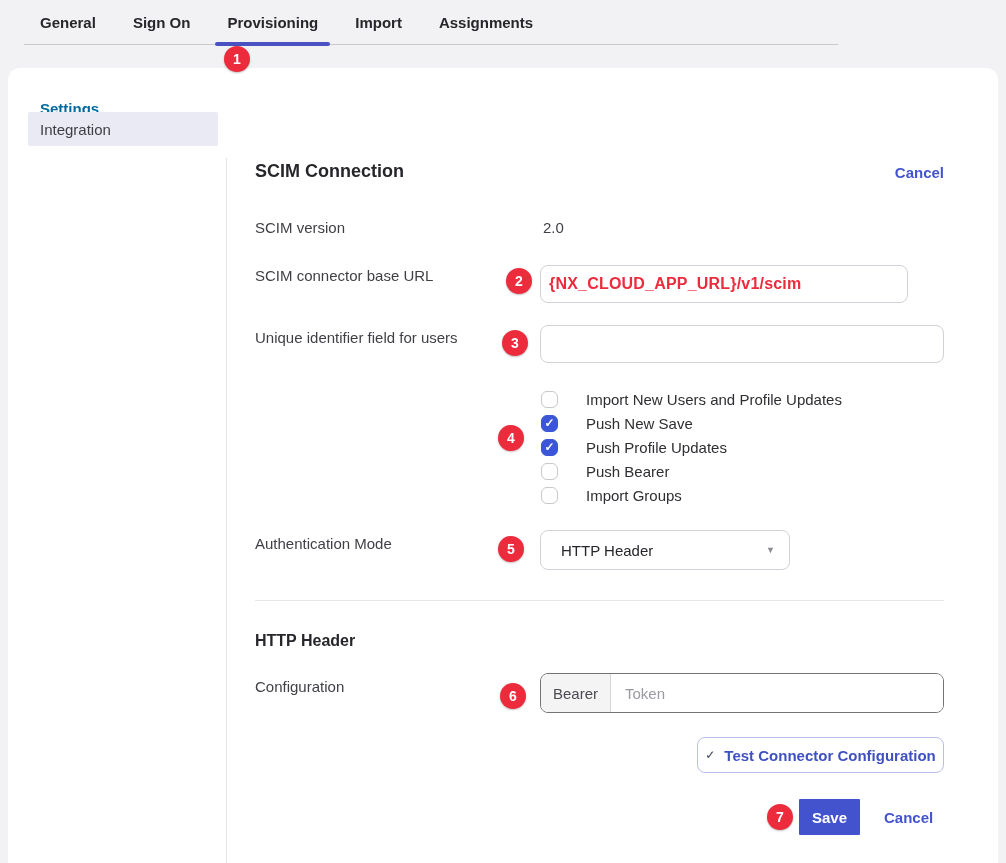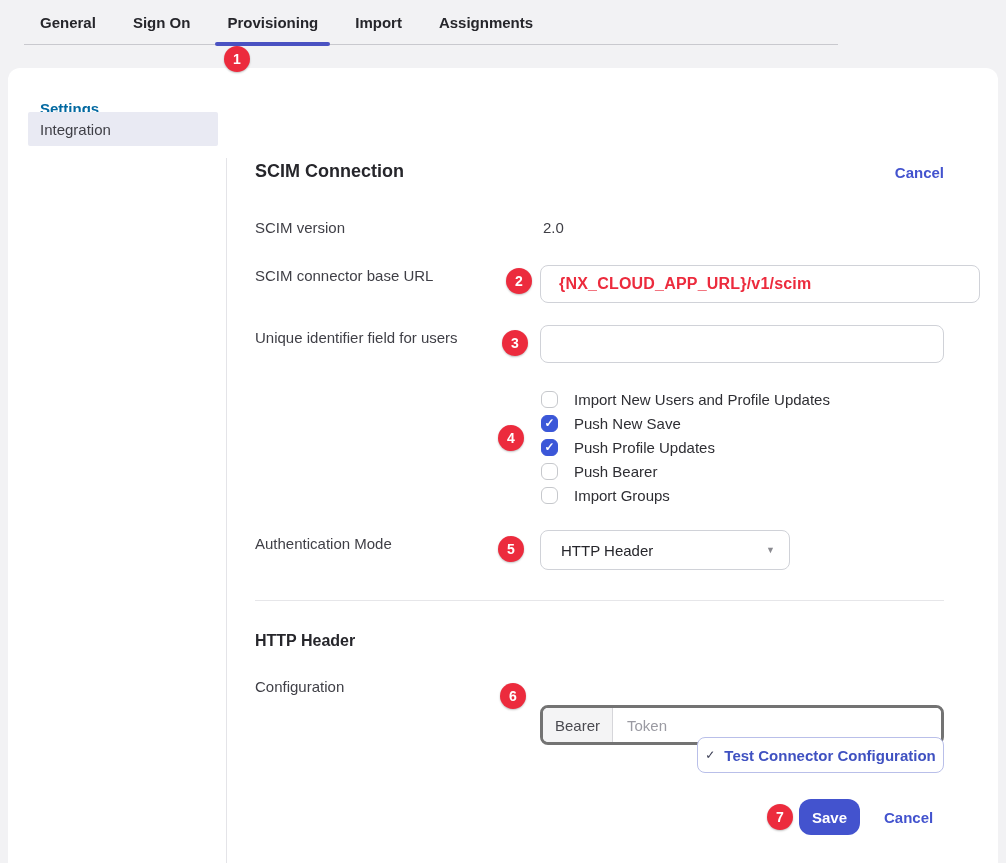--- a/index.html
+++ b/index.html
@@ -28,67 +28,67 @@
                   padding-left:12px; font-size:15px; color:#3f3f46; cursor:pointer; }
 
   
   .panel-title { position:absolute; left:255px; top:161px; font-size:18px; font-weight:700; color:#26262b; }
   .link { color:#4353ce; font-weight:700; font-size:15px; cursor:pointer; }
   .cancel-top { position:absolute; left:744px; top:164px; width:200px; text-align:right; }
 
   .field-label { position:absolute; left:255px; font-size:15px; color:#3f3f46; }
   .static-value { position:absolute; left:543px; font-size:15px; color:#3f3f46; }
 
-  .input-box { position:absolute; left:540px; width:440px; height:38px;
+  .input-box { position:absolute; left:540px; width:368px; height:38px;
                border:1px solid #d0d2d8; border-radius:8px; background:#fff;
-               display:flex; align-items:center; padding:0 12px; }
+               display:flex; align-items:center; padding:0 2px; }
   .url-text { font-size:16px; font-weight:700; color:#ec2b3d; letter-spacing:0.2px; padding-left:6px; }
   .plain-input { position:absolute; left:540px; width:404px; height:38px;
                  border:1px solid #d0d2d8; border-radius:8px; background:#fff;
                  font-family:"Liberation Sans", sans-serif; font-size:15px; padding:0 14px; color:#26262b; }
   .plain-input::placeholder { color:#9a9aa2; }
 
   
-  .chk-row { position:absolute; left:541px; height:24px; display:flex; align-items:center; gap:16px; }
+  .chk-row { position:absolute; left:541px; height:24px; display:flex; align-items:center; gap:28px; }
   .chk { width:17px; height:17px; border-radius:6px; border:1.5px solid #c6c8cc; background:#fff;
          display:flex; align-items:center; justify-content:center; cursor:pointer; flex:0 0 auto; }
   .chk.checked { background:#3b57d8; border-color:#3b57d8; }
   .chk .tick { color:#fff; font-size:12px; font-weight:700; line-height:1; display:none; }
   .chk.checked .tick { display:block; }
   .chk-label { font-size:15px; color:#2e2e33; }
 
   
   .select-box { position:absolute; left:540px; top:530px; width:250px; height:40px;
                 border:1px solid #d0d2d8; border-radius:8px; background:#fff;
                 display:flex; align-items:center; justify-content:space-between;
                 padding:0 14px 0 20px; font-size:15px; color:#26262b; cursor:pointer; }
   .caret { font-size:9px; color:#8a8a90; }
 
   .h-divider { position:absolute; left:255px; top:600px; width:689px; height:1px; background:#e6e6e9; }
   .section-title { position:absolute; left:255px; top:632px; font-size:16px; font-weight:700; color:#26262b; }
 
   
   .input-group { position:absolute; left:540px; top:673px; width:404px; height:40px;
-                 border:3px solid #737373; border-radius:8px; background:#fff;
-                 display:flex; overflow:hidden;margin-top:32px; }
+                 border:1px solid #737373; border-radius:8px; background:#fff;
+                 display:flex; overflow:hidden; }
   .input-prefix { width:70px; background:#f4f4f5; border-right:1px solid #d6d6da;
                   display:flex; align-items:center; justify-content:center;
                   font-size:15px; color:#4a4a50; }
   .input-group input { flex:1; border:none; outline:none; padding:0 14px;
                        font-family:Liberation Sans, sans-serif; font-size:15px; color:#a16207; }
   .input-group input::placeholder { color:#9a9aa2; }
 
   
   .test-btn { position:absolute; left:697px; top:737px; width:247px; height:36px;
               border:1px solid #b9bfe9; border-radius:8px; background:#fff;
               display:flex; align-items:center; justify-content:center; gap:9px;
               font-size:15px; font-weight:700; color:#3f51c1; cursor:pointer; }
   .test-btn .check-icon { color:#3c3f55; font-size:12px; font-weight:400; }
   .save-btn { position:absolute; left:799px; top:799px; width:61px; height:36px;
-              background:#4353ce; border:none; border-radius:12px; color:#fff;
+              background:#4353ce; border:none; border-radius:1px; color:#fff;
               font-family:"Liberation Sans", sans-serif; font-size:15px; font-weight:700; cursor:pointer; }
   .cancel-bottom { position:absolute; left:884px; top:809px; }
 
   
   .badge { position:absolute; width:26px; height:26px; border-radius:50%;
            background:#ec2b3d; color:#fff; font-size:14px; font-weight:700;
            display:flex; align-items:center; justify-content:center;
            box-shadow:0 1px 2px rgba(0,0,0,0.25); }
 </style>
 </head>

